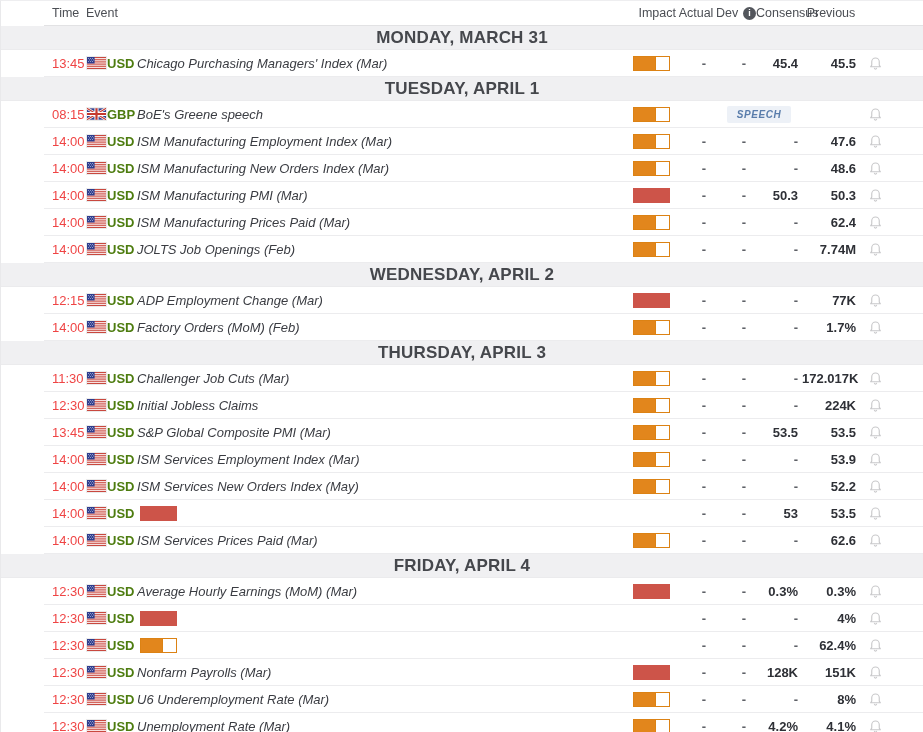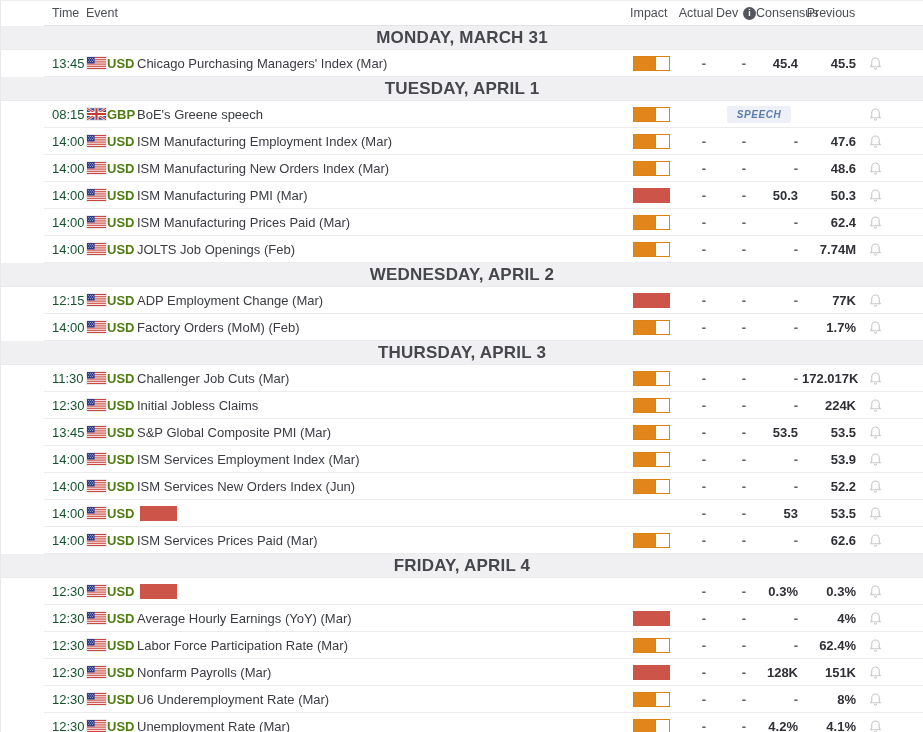--- a/index.html
+++ b/index.html
@@ -2,35 +2,35 @@
 <html><head>
 <meta charset="utf-8">
 <style>
   html,body{margin:0;padding:0;background:#fff;}
   body{font-family:"Liberation Sans",sans-serif;color:#3a3c42;}
   .calendar{width:923px;border-left:1px solid #e9e9eb;border-top:1px solid #eeeef0;box-sizing:border-box;}
   .grid-row{display:grid;grid-template-columns:42px 21px 30px 1fr 46px 40px 40px 46px 58px 30px 33px;align-items:center;margin-left:43px;}
   .header-row{height:24px;border-bottom:1px solid #e2e2e4;font-size:12.5px;color:#4b4e54;background:#fff;}
   .h-time{grid-column:1;padding-left:8px;}
   .h-event{grid-column:2/5;}
-  .h-impact{grid-column:5;text-align:left;}
+  .h-impact{grid-column:5;text-align:right;}
   .h-actual{grid-column:6;text-align:center;}
   .h-dev{grid-column:7;display:flex;align-items:center;justify-content:space-between;}
   .h-consensus{grid-column:8;text-align:center;}
   .h-previous{grid-column:9;text-align:center;}
   .info-icon{display:inline-flex;width:13px;height:13px;border-radius:50%;background:#53565c;color:#fff;
              font-size:9px;font-weight:bold;align-items:center;justify-content:center;margin-left:3px;}
   .day-row{height:23px;background:#f0f0f2;display:flex;align-items:center;justify-content:center;
            font-weight:bold;font-size:17px;color:#45474c;border-bottom:1px solid #ebebed;letter-spacing:.2px;}
   .row{height:27px;border-bottom:1px solid #ececee;font-size:13px;box-sizing:border-box;background:#fff;}
-  .c-time{padding-left:8px;color:#14532d;}
+  .c-time{padding-left:8px;color:#ef4444;}
   .c-flag{display:flex;justify-content:center;align-items:center;}
   .c-flag svg{display:block;box-shadow:0 0 0 1px rgba(0,0,0,0.08);}
   .c-cur{font-weight:bold;color:#4d7c0f;}
-  .c-event{white-space:nowrap;overflow:hidden;color:#3a3c42;}
+  .c-event{white-space:nowrap;overflow:hidden;color:#3a3c42;font-style:italic;}
   .c-impact{display:flex;padding-left:3px;}
   .impact{width:37px;height:15px;box-sizing:border-box;display:block;}
   .impact-medium{border:1px solid #dc8214;background:#fff;}
   .impact-medium .fill{display:block;height:100%;width:64%;background:#e2861c;border-right:1px solid #dc8214;box-sizing:border-box;}
   .impact-high{background:#cd5449;border:1px solid #cd5449;}
   .impact-high .fill{display:block;height:100%;width:100%;background:#cd5449;}
   .num{text-align:right;font-weight:bold;color:#2e3036;}
   .c-actual{grid-column:6;padding-right:10px;}
   .c-dev{grid-column:7;padding-right:10px;}
   .c-consensus{grid-column:8;padding-right:4px;}
@@ -675,21 +675,21 @@
               <rect x="2" y="2.6" width="0.7" height="0.7"></rect>
               <rect x="4" y="2.6" width="0.7" height="0.7"></rect>
               <rect x="6" y="2.6" width="0.7" height="0.7"></rect>
               <rect x="1" y="4.2" width="0.7" height="0.7"></rect>
               <rect x="3" y="4.2" width="0.7" height="0.7"></rect>
               <rect x="5" y="4.2" width="0.7" height="0.7"></rect>
             </g>
           </svg>
         </span>
         <span class="c-cur">USD</span>
-        <span class="c-event">ISM Services New Orders Index (Jun)</span>
+        <span class="c-event">ISM Services New Orders Index (May)</span>
         <span class="c-impact">
           <span class="impact impact-medium">
             <span class="fill"></span>
           </span>
         </span>
         <span class="num c-actual muted">-</span>
         <span class="num c-dev muted">-</span>
         <span class="num c-consensus muted">-</span>
         <span class="num c-previous">52.2</span>
         <span class="c-bell">
@@ -815,20 +815,21 @@
               <rect x="2" y="2.6" width="0.7" height="0.7"></rect>
               <rect x="4" y="2.6" width="0.7" height="0.7"></rect>
               <rect x="6" y="2.6" width="0.7" height="0.7"></rect>
               <rect x="1" y="4.2" width="0.7" height="0.7"></rect>
               <rect x="3" y="4.2" width="0.7" height="0.7"></rect>
               <rect x="5" y="4.2" width="0.7" height="0.7"></rect>
             </g>
           </svg>
         </span>
         <span class="c-cur">USD</span>
+        <span class="c-event">Average Hourly Earnings (MoM) (Mar)</span>
         <span class="c-impact">
           <span class="impact impact-high">
             <span class="fill"></span>
           </span>
         </span>
         <span class="num c-actual muted">-</span>
         <span class="num c-dev muted">-</span>
         <span class="num c-consensus">0.3%</span>
         <span class="num c-previous">0.3%</span>
         <span class="c-bell">
@@ -860,21 +861,20 @@
               <rect x="2" y="2.6" width="0.7" height="0.7"></rect>
               <rect x="4" y="2.6" width="0.7" height="0.7"></rect>
               <rect x="6" y="2.6" width="0.7" height="0.7"></rect>
               <rect x="1" y="4.2" width="0.7" height="0.7"></rect>
               <rect x="3" y="4.2" width="0.7" height="0.7"></rect>
               <rect x="5" y="4.2" width="0.7" height="0.7"></rect>
             </g>
           </svg>
         </span>
         <span class="c-cur">USD</span>
-        <span class="c-event">Average Hourly Earnings (YoY) (Mar)</span>
         <span class="c-impact">
           <span class="impact impact-high">
             <span class="fill"></span>
           </span>
         </span>
         <span class="num c-actual muted">-</span>
         <span class="num c-dev muted">-</span>
         <span class="num c-consensus muted">-</span>
         <span class="num c-previous">4%</span>
         <span class="c-bell">
@@ -906,21 +906,20 @@
               <rect x="2" y="2.6" width="0.7" height="0.7"></rect>
               <rect x="4" y="2.6" width="0.7" height="0.7"></rect>
               <rect x="6" y="2.6" width="0.7" height="0.7"></rect>
               <rect x="1" y="4.2" width="0.7" height="0.7"></rect>
               <rect x="3" y="4.2" width="0.7" height="0.7"></rect>
               <rect x="5" y="4.2" width="0.7" height="0.7"></rect>
             </g>
           </svg>
         </span>
         <span class="c-cur">USD</span>
-        <span class="c-event">Labor Force Participation Rate (Mar)</span>
         <span class="c-impact">
           <span class="impact impact-medium">
             <span class="fill"></span>
           </span>
         </span>
         <span class="num c-actual muted">-</span>
         <span class="num c-dev muted">-</span>
         <span class="num c-consensus muted">-</span>
         <span class="num c-previous">62.4%</span>
         <span class="c-bell">

